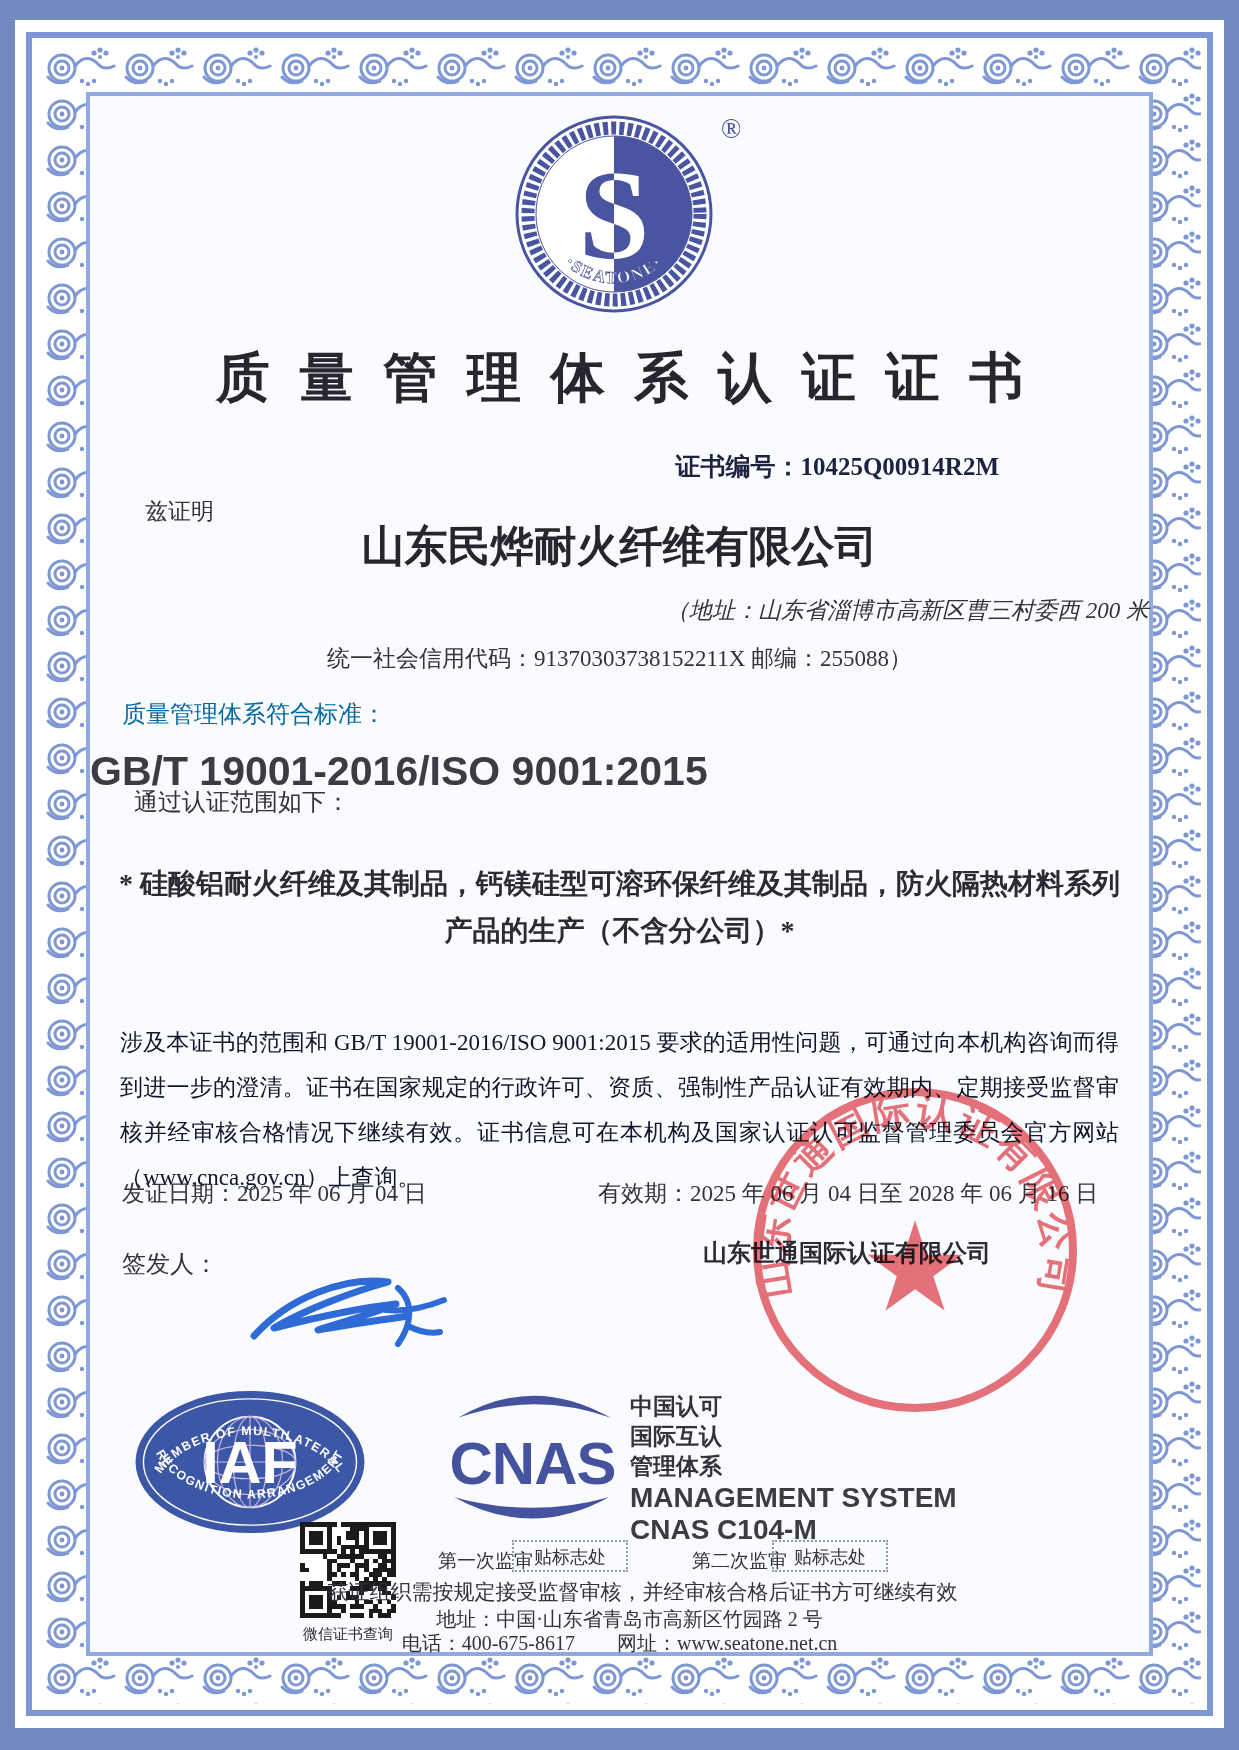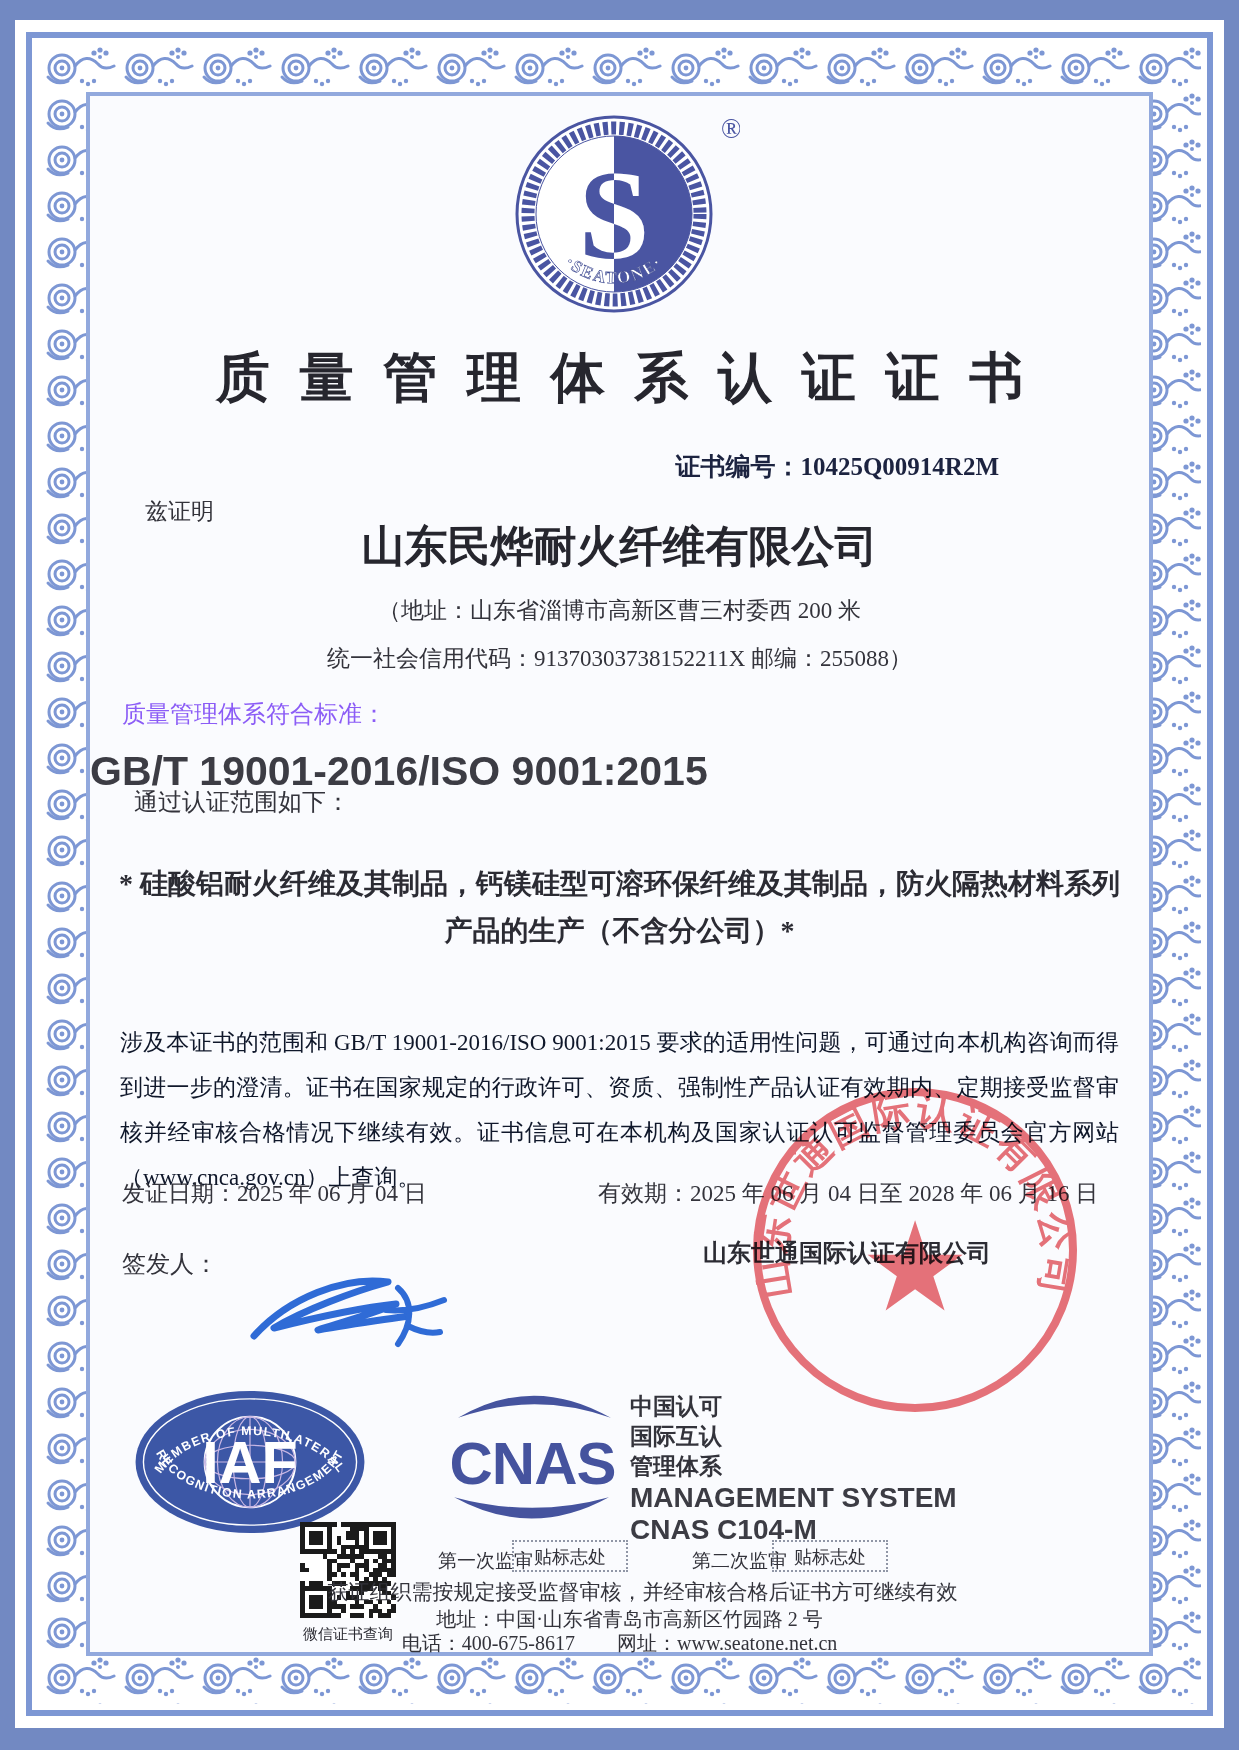--- a/index.html
+++ b/index.html
@@ -12,23 +12,23 @@
   .f-scroll svg{display:block;width:100%;height:100%;}
   .content{position:absolute;top:92px;left:86px;right:86px;bottom:94px;background:#fafbfe;
            border:4px solid #92a9dd;}
   .content > *{position:absolute;}
   
   .title{top:246px;left:0;right:0;text-align:center;font-size:54px;font-weight:bold;
          letter-spacing:0.55em;margin-right:-0.55em;color:#26262e;}
   .certno{top:354px;right:150px;font-size:25px;font-weight:bold;color:#1c2340;}
   .certify{top:400px;left:55px;font-size:23px;color:#33333b;}
   .company{top:422px;left:0;right:0;text-align:center;font-size:43px;font-weight:bold;color:#26262e;}
-  .addr1{top:499px;left:0;right:0;text-align:center;font-size:23px;color:#33333b;}
+  .addr1{top:499px;left:0;right:0;text-align:right;font-size:23px;color:#33333b;font-style:italic;}
   .addr2{top:547px;left:0;right:0;text-align:center;font-size:23px;color:#33333b;}
-  .stdlabel{top:602px;left:32px;font-size:24px;color:#8b5cf6;}
+  .stdlabel{top:602px;left:32px;font-size:24px;color:#0369a1;}
   .stdvalue{top:652px;left:0;right:0;text-align:left;font-size:41px;color:#3c3c44;
             font-family:"Liberation Sans","DejaVu Sans",sans-serif;font-weight:bold;}
   .scopelabel{top:690px;left:32px;font-size:24px;color:#33333b;margin-left:12px;}
   .scopetext{top:764px;left:28px;right:28px;text-align:center;font-size:28px;font-weight:bold;
              line-height:47px;color:#2b2b33;}
   .notice{top:924px;left:30px;right:30px;font-size:23px;line-height:45px;text-align:justify;color:#0f172a;}
   .issue{top:1082px;left:32px;font-size:23px;color:#33333b;}
   .valid{top:1082px;left:508px;font-size:23px;color:#33333b;}
   .issuer{top:1141px;right:158px;font-size:24px;font-weight:bold;color:#2b2b33;z-index:2;}
   .signer{top:1152px;left:32px;font-size:24px;color:#33333b;}

